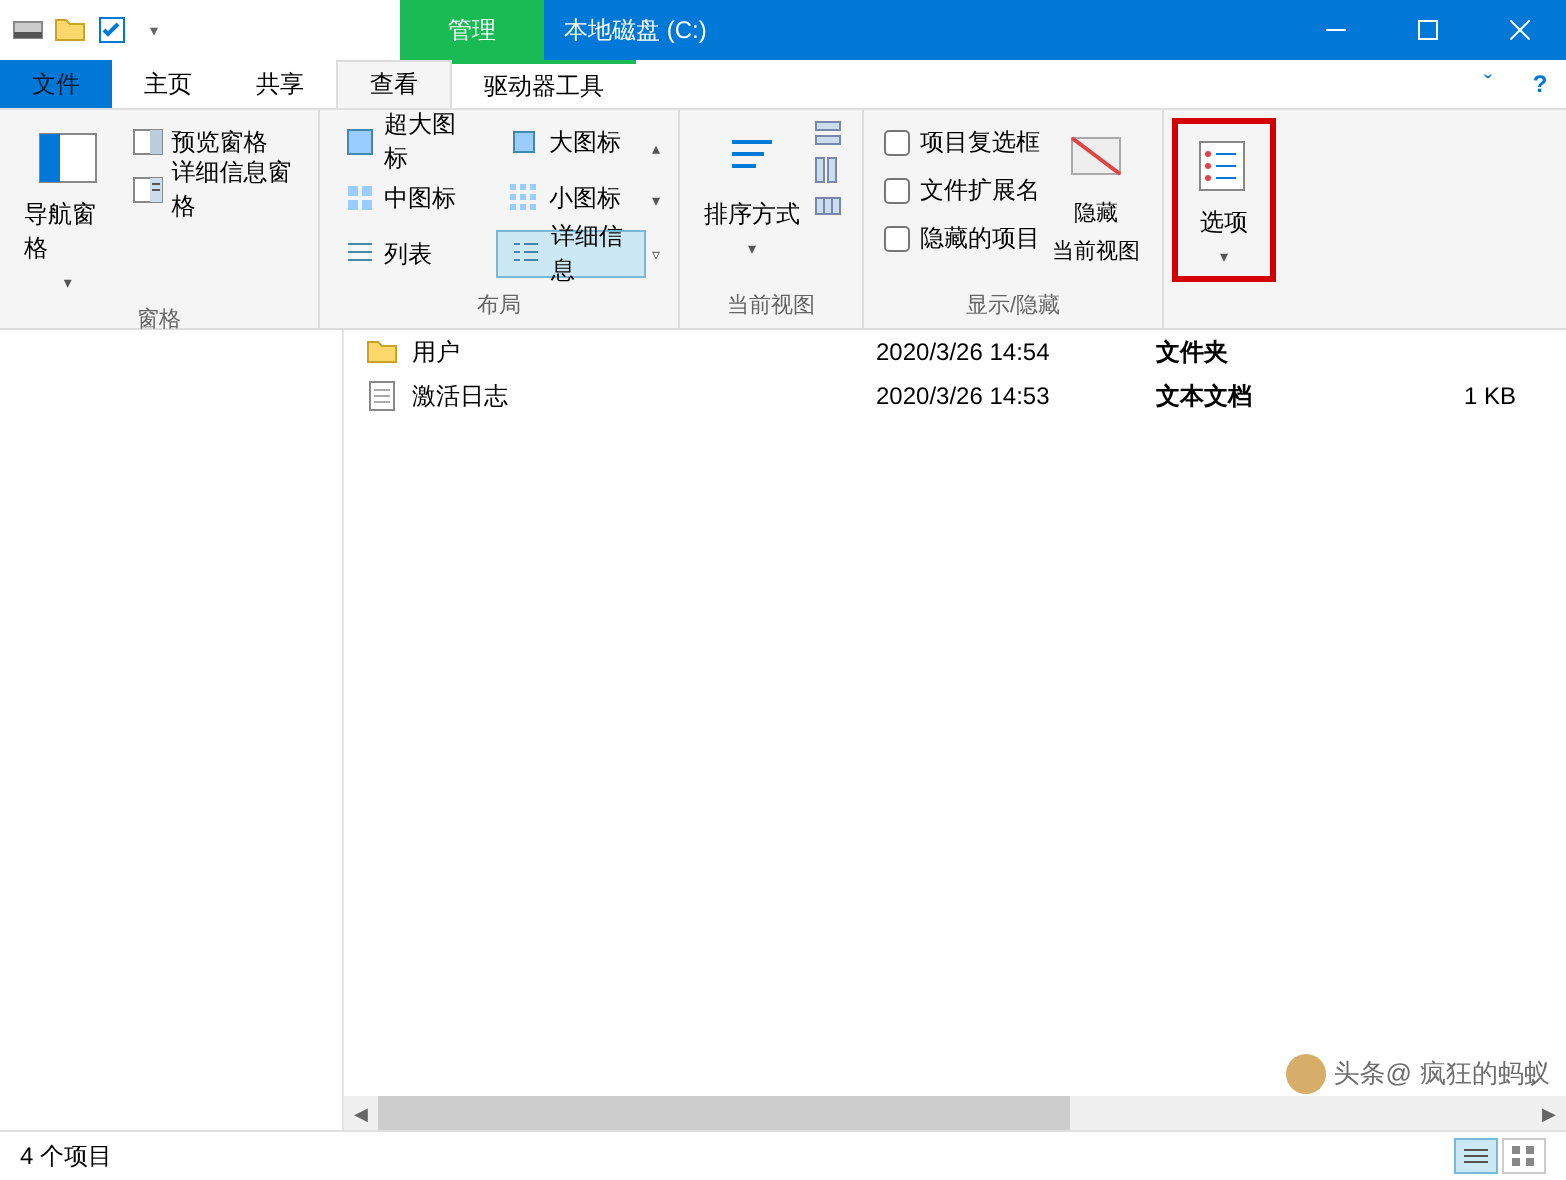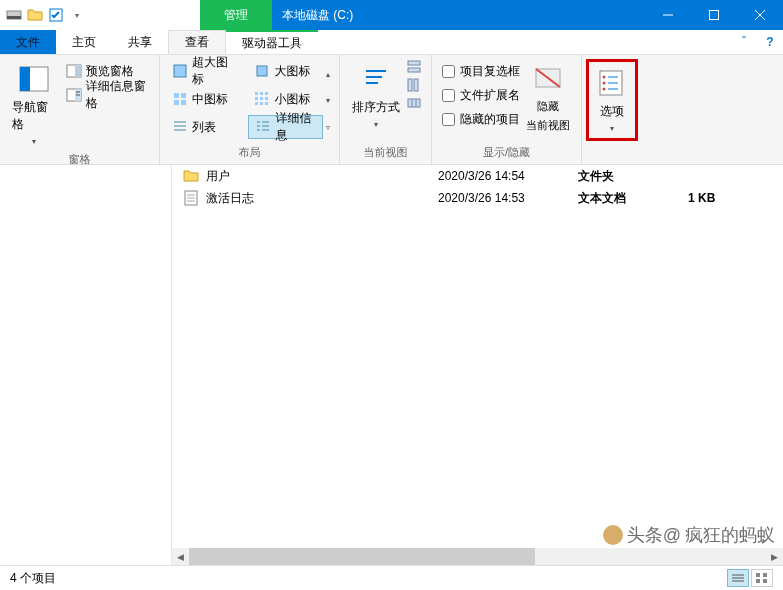--- a/index.html
+++ b/index.html
@@ -45,28 +45,28 @@
     
     
     .filearea { display: flex; height: 400px; }
     .tree-pane { width: 172px; background: #fff; border-right: 1px solid #e5e5e5; }
     .list-pane { flex: 1; background: #fff; position: relative; }
     .file-row { display: flex; align-items: center; height: 22px; padding-left: 10px; }
     .file-row .fico { width: 18px; height: 18px; margin-right: 6px; }
     .file-row .fname { width: 232px; }
     .file-row .fdate { width: 140px; }
     .file-row .ftype { width: 110px; font-weight: bold; }
-    .file-row .fsize { width: 80px; padding-right: 10px; font-weight: bold; }
+    .file-row .fsize { width: 80px; text-align: right; padding-right: 10px; }
     .hscroll { position: absolute; bottom: 0; left: 0; right: 0; height: 17px; background: #f0f0f0; display: flex; align-items: center; }
     .hscroll .arr { width: 17px; text-align: center; color: #666; font-size: 9px; }
     .hscroll .track { flex: 1; height: 100%; background: #f0f0f0; position: relative; }
     .hscroll .thumb { position: absolute; left: 0; width: 60%; height: 100%; background: #cdcdcd; }
     
     
-    .watermark { position: absolute; bottom: 18px; right: 8px; display: flex; align-items: center; gap: 4px; font-size: 18px; color: #555; opacity: 0.85; }
+    .watermark { position: absolute; bottom: 18px; right: 8px; display: flex; align-items: center; gap: 4px; font-size: 13px; color: #555; opacity: 0.85; }
     .watermark .avatar { width: 20px; height: 20px; border-radius: 50%; background: #d0a050; }
     
     
     .statusbar { height: 25px; border-top: 1px solid #e0e0e0; display: flex; align-items: center; padding: 0 10px; background: #fff; }
     .view-toggles { margin-left: auto; display: flex; gap: 2px; }
     .view-toggle { width: 22px; height: 18px; border: 1px solid #ccc; display: flex; align-items: center; justify-content: center; }
     .view-toggle.active { background: #cce8f4; border-color: #7ab8d6; }
     
     svg { display: block; }
   </style>

